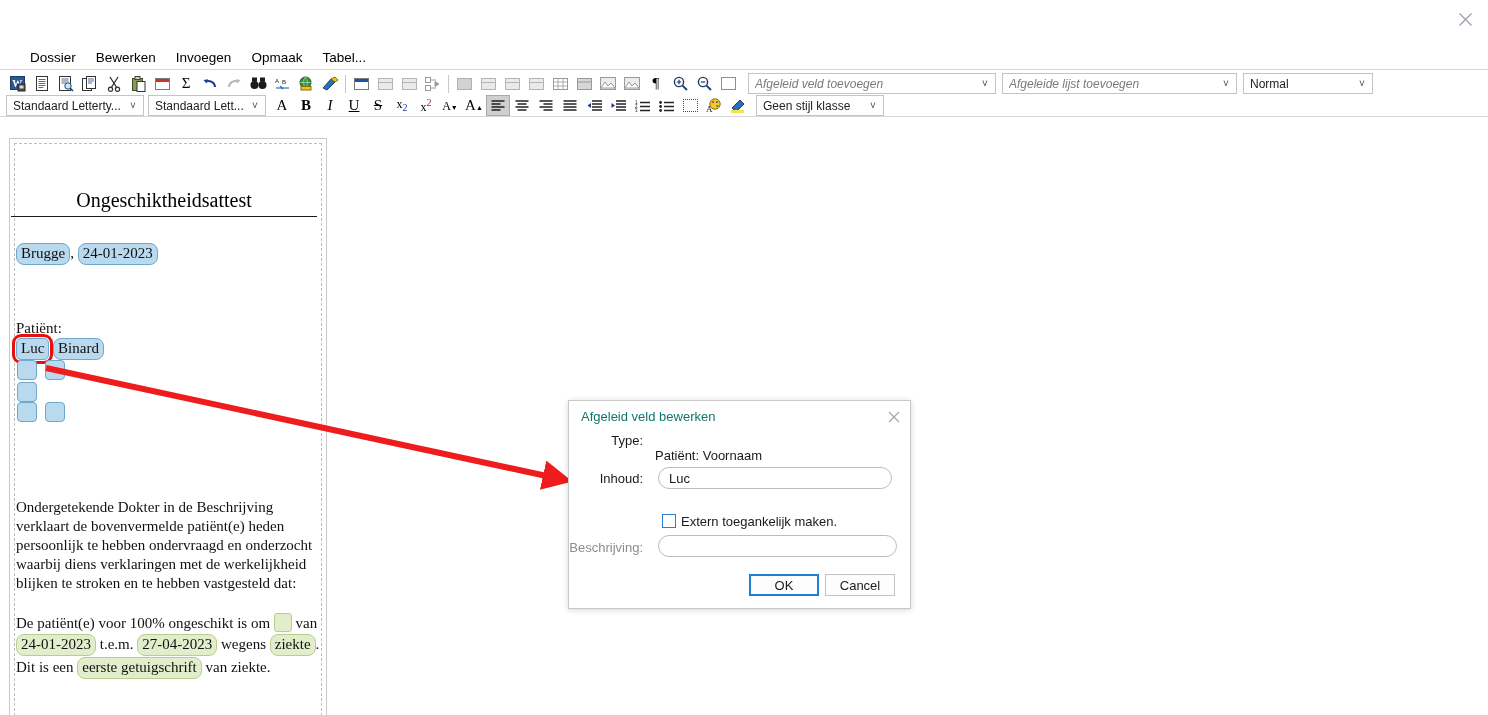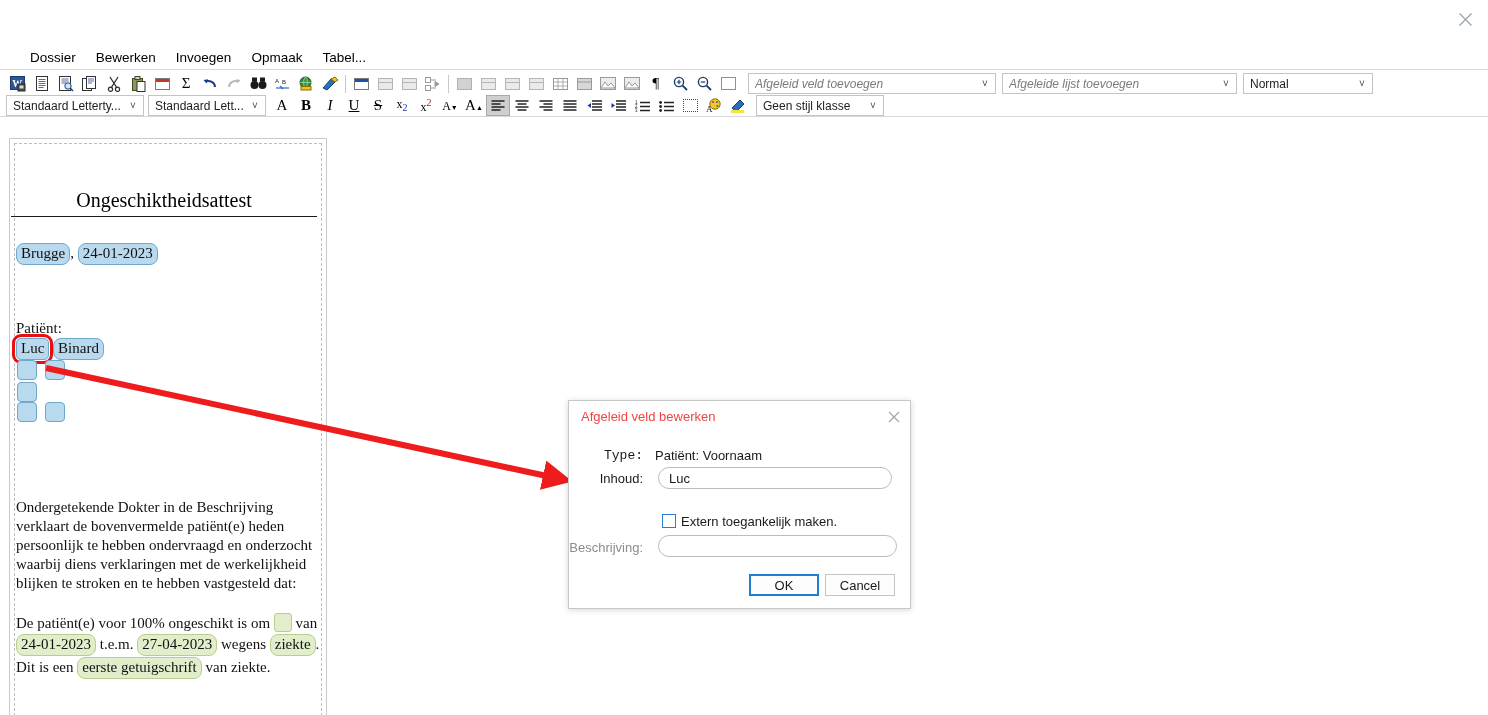--- a/index.html
+++ b/index.html
@@ -256,21 +256,21 @@
     background: #ffffff;
     border: 1px solid #c8c8c8;
     box-shadow: 0 1px 6px rgba(0,0,0,0.16);
     box-sizing: border-box;
   }
   #dialog-title {
     position: absolute;
     left: 12px; top: 8px;
     font-family: "Liberation Sans", sans-serif;
     font-size: 13px;
-    color: #ef4444;
+    color: #0f766e;
   }
   #dialog-close {
     position: absolute;
     right: 4px; top: 5px;
     width: 24px; height: 22px;
     display: flex; align-items: center; justify-content: center;
     cursor: default;
   }
   .dlg-label {
     position: absolute;
@@ -708,21 +708,21 @@
 </svg>
 
 <div id="dialog">
   <div id="dialog-title">Afgeleid veld bewerken</div>
   <div id="dialog-close">
     <svg width="12" height="12" viewBox="0 0 12 12">
       <path d="M1 1 L11 11 M11 1 L1 11" stroke="#9aa3ad" stroke-width="1.1" fill="none"></path>
     </svg>
   </div>
 
-  <div class="dlg-label" style="left:0px; top:47px; width:74px;font-family:Liberation Mono, monospace;">Type:</div>
+  <div class="dlg-label" style="left:0px; top:32px; width:74px;">Type:</div>
   <div class="dlg-value" style="left:86px; top:47px;">Patiënt: Voornaam</div>
 
   <div class="dlg-label" style="left:0px; top:70px; width:74px;">Inhoud:</div>
   <input class="dlg-input" style="left: 89px; top: 66px; width: 234px; height: 22px;" value="Luc">
 
   <div style="position:absolute; left:93px; top:113px; width:14px; height:14px; border:1px solid #2b7cd3; background:#fff; box-sizing:border-box;"></div>
   <div class="dlg-value" style="left:112px; top:113px;">Extern toegankelijk maken.</div>
 
   <div class="dlg-label muted" style="left:0px; top:139px; width:74px;">Beschrijving:</div>
   <input class="dlg-input" style="left: 89px; top: 134px; width: 239px; height: 22px;" value="">

